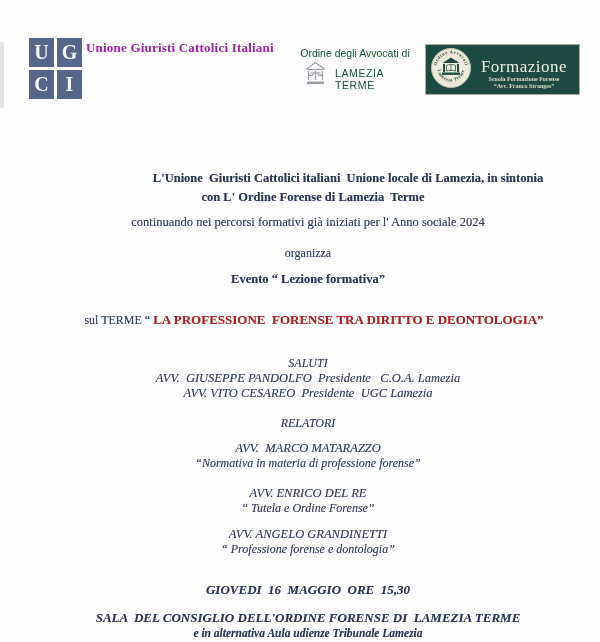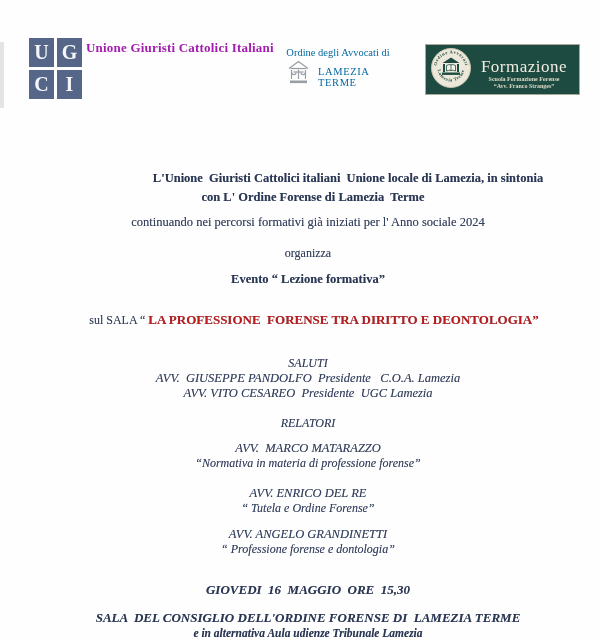--- a/index.html
+++ b/index.html
@@ -16,22 +16,22 @@
     grid-template-columns:25px 25px; grid-template-rows:29px 29px; gap:3px; }
   .ugci-cell { background:#556689; color:#f5f6f9; font-weight:bold;
     font-size:20px; display:flex; align-items:center; justify-content:center;
     font-family:"Liberation Serif", serif; }
   .ugci-text { position:absolute; left:86px; top:40px; color:#3b4a68; }
   .ugci-title { font-weight:bold; font-size:13px; color:#a21caf; letter-spacing:.2px; }
   .ugci-sub { font-size:11px; line-height:13.5px; }
   .it { font-style:italic; }
 
   
-  .ordine { position:absolute; left:274px; top:47px; width:128px;
-    font-family:Liberation Serif, serif; color:#0369a1; }
+  .ordine { position:absolute; left:291px; top:47px; width:128px;
+    font-family:Liberation Sans, sans-serif; color:#14532d; }
   .ordine-line1 { font-size:10.5px; text-align:center; }
   .ordine-row { display:flex; align-items:flex-start; margin-top:2px; }
   .ordine-icon { margin-left:14px; }
   .ordine-line2 { font-size:10.5px; letter-spacing:.6px; margin-left:9px; margin-top:6px; }
 
   
   .formazione { position:absolute; left:425px; top:44px; width:155px; height:51px;
     background:#1d4b42; border:1px solid #a9aa9b; display:flex; align-items:center; }
   .seal { margin-left:4px; flex:0 0 auto; }
   .forma-right { flex:1; text-align:center; color:#efece0; padding-right:3px;margin-top:9px; }
@@ -134,21 +134,21 @@
     </div>
   </div>
 
   <div class="bl b l-intro1">L'Unione  Giuristi Cattolici italiani  Unione locale di Lamezia, in sintonia</div>
   <div class="bl b l-intro2">con L' Ordine Forense di Lamezia  Terme</div>
   <div class="bl l-percorsi">continuando nei percorsi formativi già iniziati per l' Anno sociale 2024</div>
   <div class="bl l-organizza">organizza</div>
   <div class="bl b l-evento">Evento “ Lezione formativa”</div>
 
   <div class="bl l-tema">
-    <span>sul SALA “ </span><span class="tema-bold">LA PROFESSIONE  FORENSE TRA DIRITTO E DEONTOLOGIA”</span>
+    <span>sul TERME “ </span><span class="tema-bold">LA PROFESSIONE  FORENSE TRA DIRITTO E DEONTOLOGIA”</span>
   </div>
 
   <div class="bl l-saluti-h">SALUTI</div>
   <div class="bl l-saluti1">AVV.  GIUSEPPE PANDOLFO  Presidente   C.O.A. Lamezia</div>
   <div class="bl l-saluti2">AVV. VITO CESAREO  Presidente  UGC Lamezia</div>
 
   <div class="bl l-relatori-h">RELATORI</div>
 
   <div class="bl l-name1">AVV.  MARCO MATARAZZO</div>
   <div class="bl l-topic1">“Normativa in materia di professione forense”</div>

